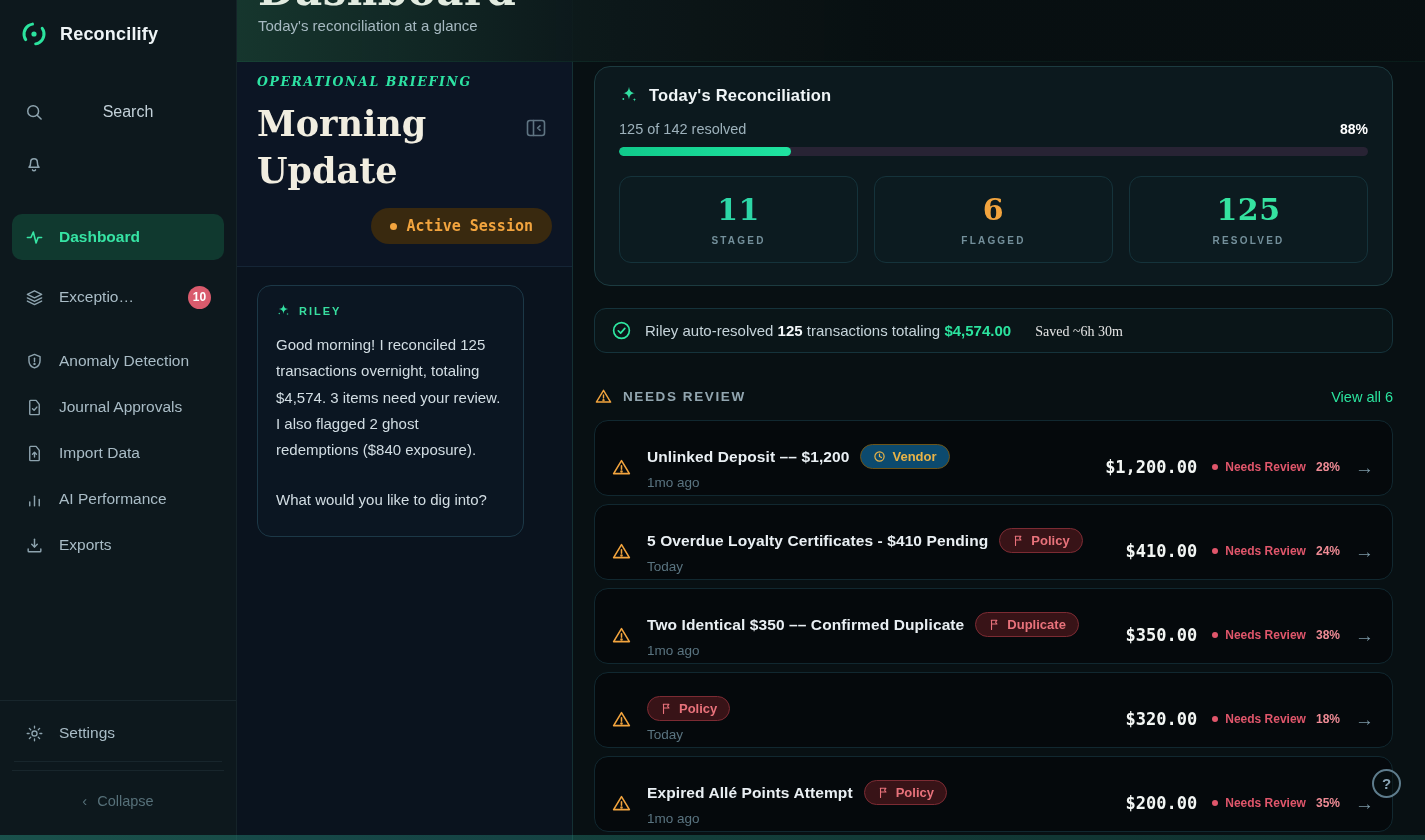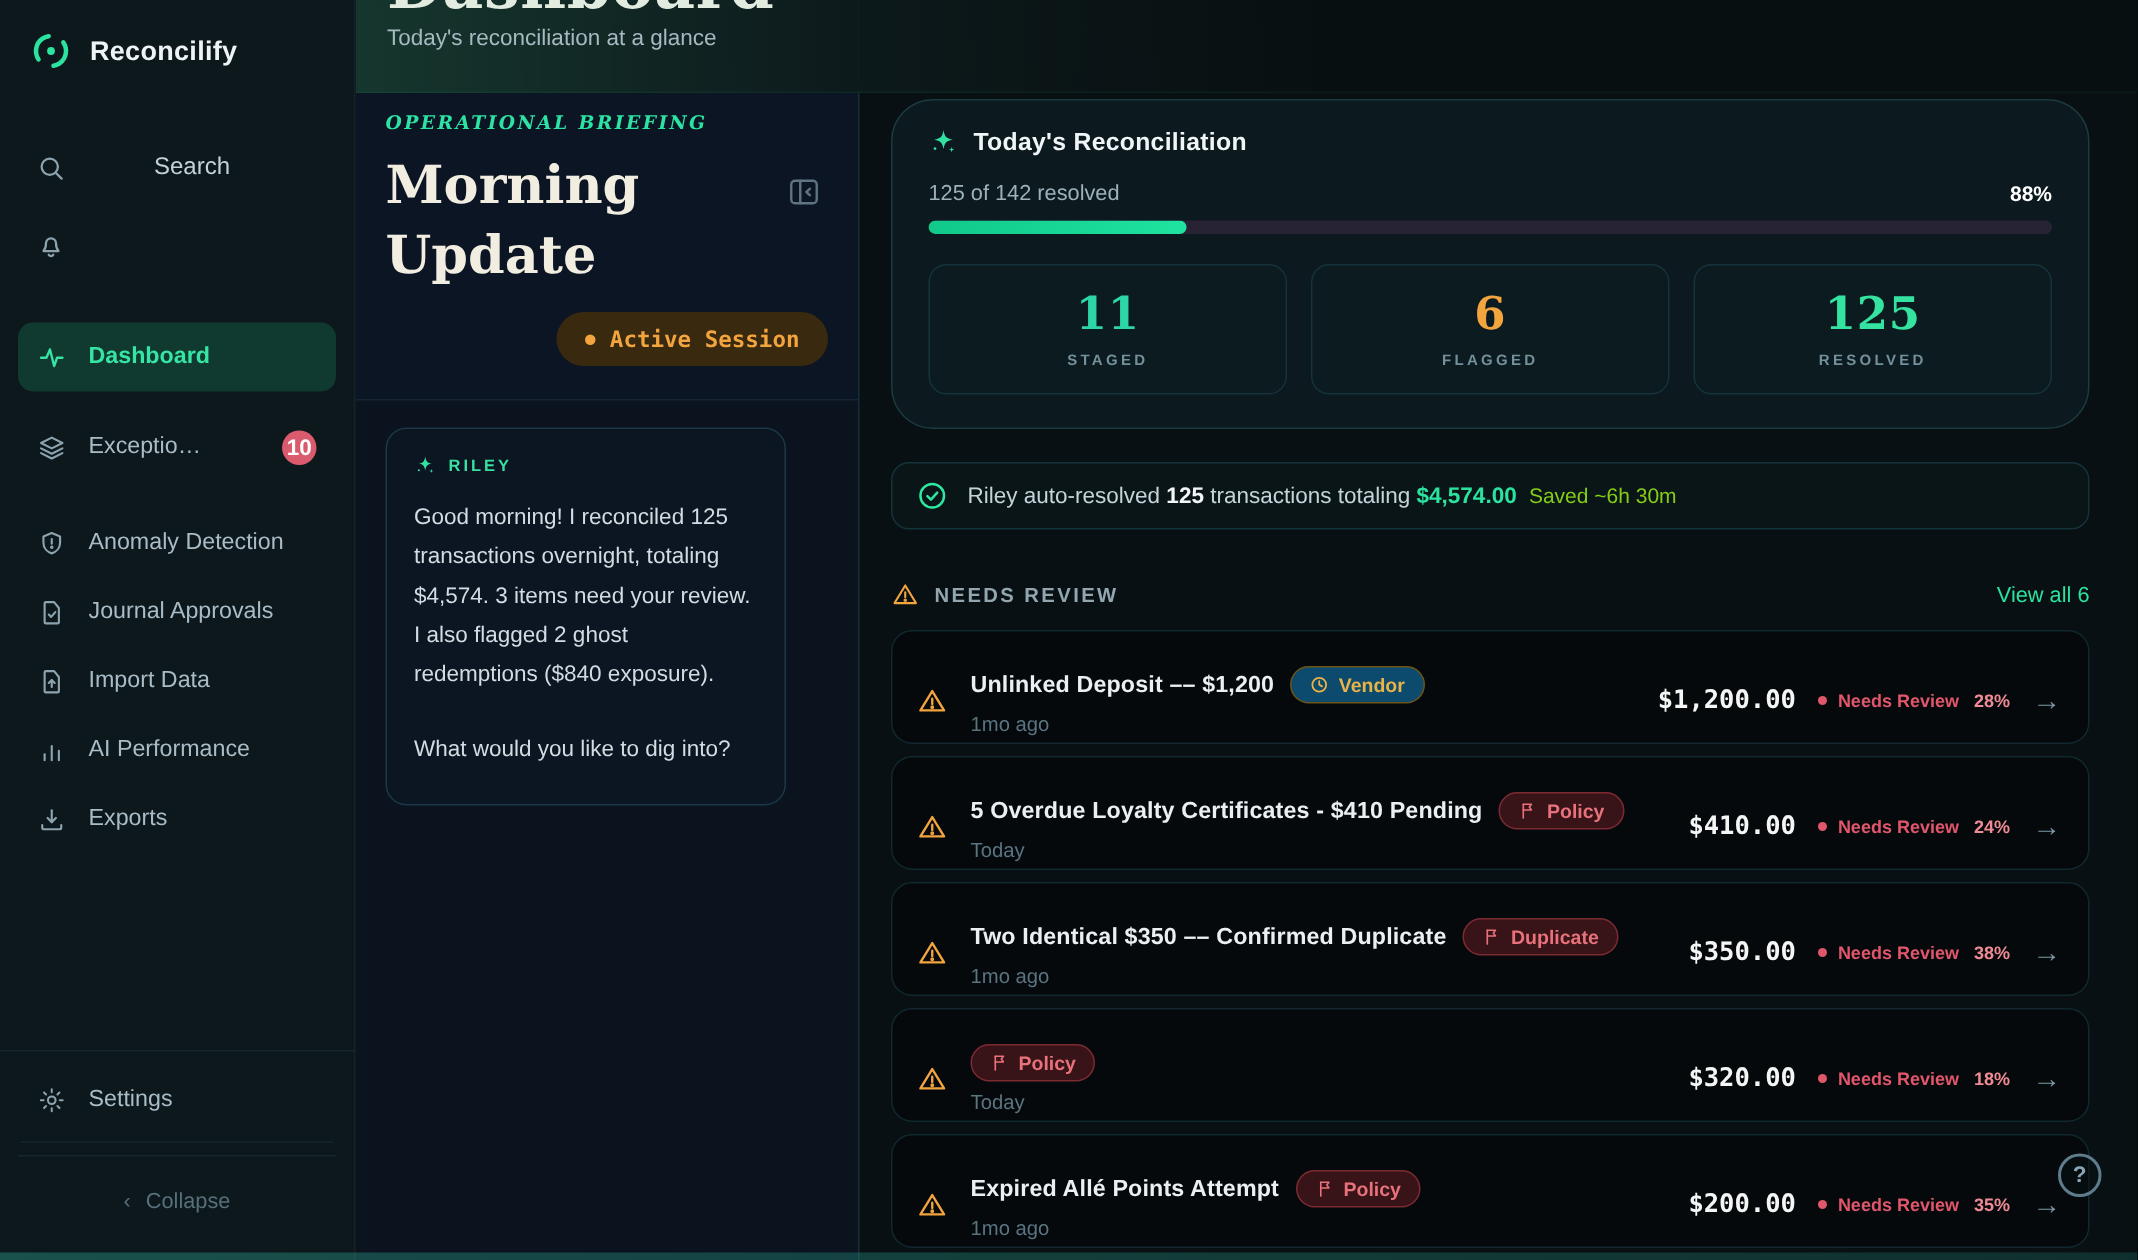--- a/index.html
+++ b/index.html
@@ -24,21 +24,21 @@
   .side-bell{ padding:14px 24px; margin-top:8px; cursor:pointer;}
   .nav{ padding:0 12px; margin-top:22px; display:flex; flex-direction:column;}
   .nav-item{ display:flex; align-items:center; gap:15px; height:46px; padding:0 13px;
     border-radius:10px; color:#a9bcc6; font-size:15.5px; cursor:pointer;}
   .nav-item .side-icon{ width:19px; height:19px;}
   .nav-item.active{ background:#10392f; color:#36e4a4; font-weight:600;}
   .nav-item.active .side-icon{ color:#36e4a4;}
   .nav-item.mt{ margin-top:14px;}
   .nav-gap{ height:18px;}
   .nav-badge{ margin-left:auto; min-width:23px; height:23px; border-radius:999px; background:#d95b6d;
-    color:#fff; font-size:15px; font-weight:700; display:flex; align-items:center; justify-content:center;text-align:right;}
+    color:#fff; font-size:12px; font-weight:700; display:flex; align-items:center; justify-content:center;text-align:right;}
   .side-spacer{ flex:1;}
   .side-bottom{ border-top:1px solid #18262c; padding:10px 12px 10px 12px;}
   .side-bottom .nav-item{ height:44px;}
   .side-divider{ height:1px; background:#18262c; margin:6px 2px;}
   .signout span{ flex:1; text-align:center;}
   .collapse-bar{ border-top:1px solid #18262c; margin-top:8px; height:60px;
     display:flex; align-items:center; justify-content:center; gap:10px; color:#567079; font-size:14.5px; cursor:pointer;}
 
   
   .top-header{ position:absolute; left:237px; right:0; top:0; height:62px; z-index:4;
@@ -66,21 +66,21 @@
     border-radius:14px; padding:17px 18px 22px 18px;}
   .chat-head{ display:flex; align-items:center; gap:8px;}
   .chat-head .spark{ width:15px; height:15px; color:#33e0a2;}
   .chat-name{ font-size:11px; font-weight:700; letter-spacing:2px; color:#38dfa0;}
   .chat-body p{ margin-top:14px; font-size:15px; line-height:1.75; color:#d2dde3;}
   .chat-body p + p{ margin-top:24px;}
 
   
   .main{ position:absolute; left:574px; right:0; top:0; bottom:0; background:#081013; z-index:2;}
   .recon-card{ margin:66px 32px 0 20px; background:#0c191e; border:1px solid #1c3b40;
-    border-radius:28px; padding:18px 24px 22px 24px;}
+    border-radius:16px; padding:18px 24px 22px 24px;}
   .recon-head{ display:flex; align-items:center; gap:10px; margin-bottom:16px;}
   .recon-head .spark{ width:20px; height:20px; color:#33e0a2;}
   .recon-title{ font-size:16.5px; font-weight:700; color:#f0f5f7; letter-spacing:.2px;}
   .prog-labels{ display:flex; justify-content:space-between; align-items:center; margin-bottom:10px;}
   .prog-count{ font-size:14.5px; color:#9db1bb;}
   .prog-pct{ font-size:14px; font-weight:700; color:#ffffff;}
   .prog-track{ height:9px; border-radius:5px; background:#282334; overflow:hidden;}
   .prog-fill{ height:100%; border-radius:5px; background:linear-gradient(90deg,#10c98a,#1fe3a0); width:23%;}
   .stats-row{ display:flex; gap:16px; margin-top:20px;}
   .stat-tile{ flex:1; border:1px solid #15333b; background:rgba(13,30,36,.45);
@@ -89,21 +89,21 @@
   .stat-value.teal{ color:#2dd6a6;}
   .stat-value.amber{ color:#f2a43e;}
   .stat-value.green{ color:#35e3a0;}
   .stat-label{ margin-top:8px; font-size:10px; font-weight:700; letter-spacing:2.2px; color:#74909b;}
 
   .banner{ margin:22px 32px 0 20px; border:1px solid #15333b; background:#0a1518;
     border-radius:12px; display:flex; align-items:center; gap:13px; padding:11px 16px; font-size:15px; color:#c6d4da;}
   .banner .check{ width:21px; height:21px; color:#2ee6a0; flex:0 0 auto;}
   .banner b{ color:#f2f6f8;}
   .banner .amount{ color:#2be39e; font-weight:700;}
-  .banner .saved{ color:#84cc16; font-size:14px; margin-left:4px;}
+  .banner .saved{ color:#e5e5e5; font-size:14px; margin-left:20px;font-family:Liberation Serif, serif;}
 
   .section-head{ margin:34px 32px 14px 20px; display:flex; align-items:center; justify-content:space-between;}
   .section-left{ display:flex; align-items:center; gap:10px;}
   .warn-icon{ width:19px; height:19px; color:#f2a43e; flex:0 0 auto;}
   .section-title{ font-size:13.5px; font-weight:700; letter-spacing:1.6px; color:#92a6b0;}
   .view-all{ font-size:14.5px; color:#2be39e; cursor:pointer;}
 
   .review-list{ margin:0 32px 0 20px; display:flex; flex-direction:column; gap:8px;}
   .review-row{ height:76px; background:#05090c; border:1px solid #112830; border-radius:14px;
     display:flex; align-items:center; padding:18px 18px 0 16px; gap:15px; cursor:pointer;justify-content:space-between;}

